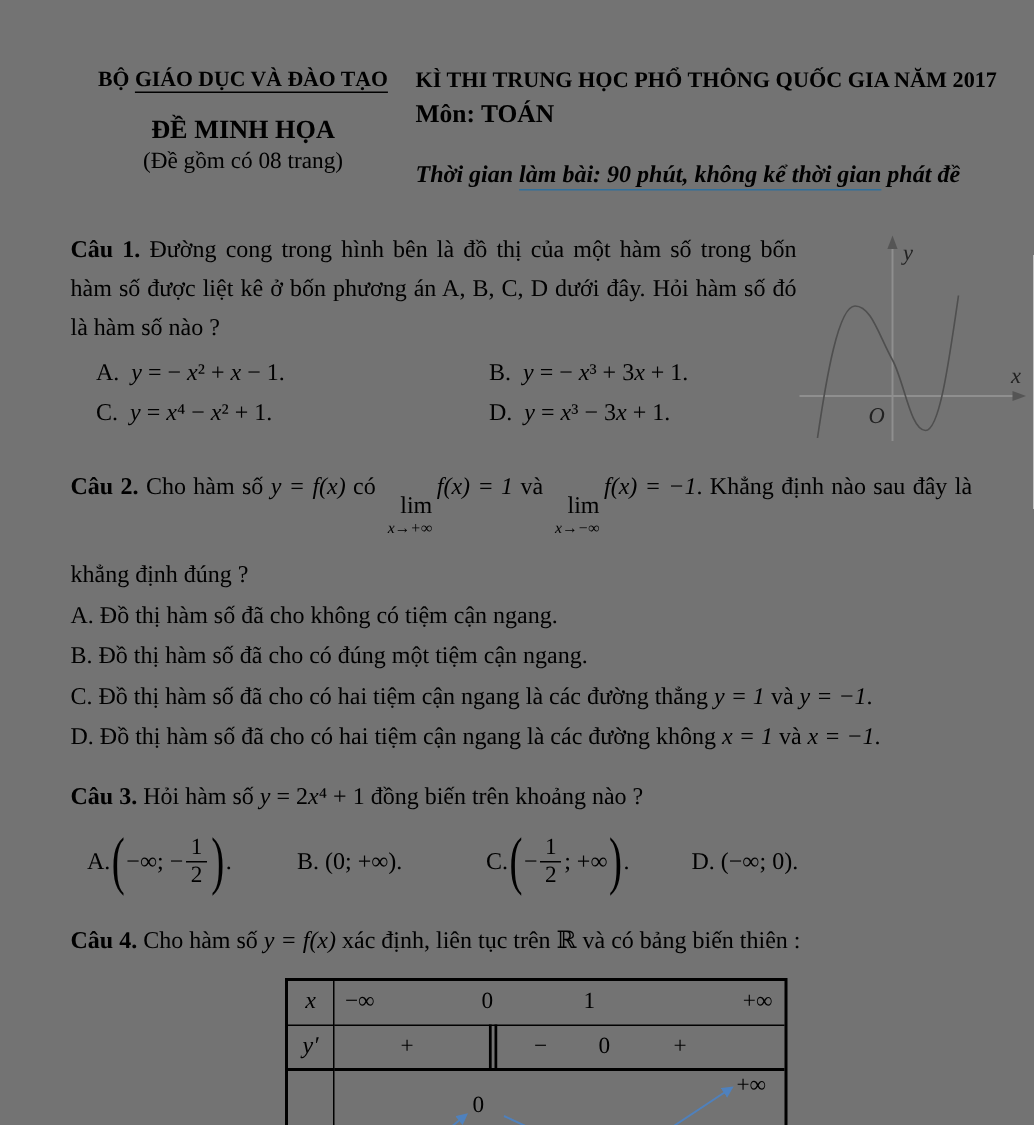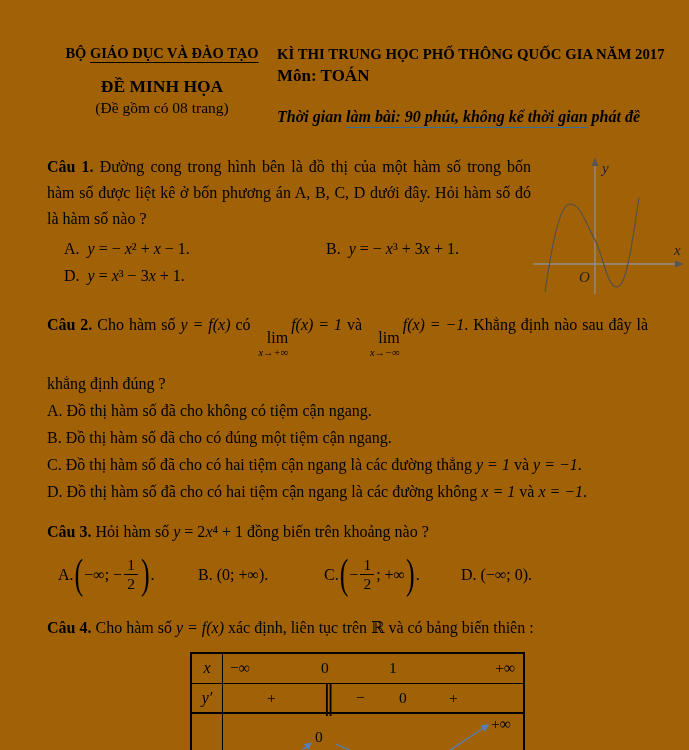--- a/index.html
+++ b/index.html
@@ -1,17 +1,17 @@
 <!DOCTYPE html>
 <html><head>
 <meta charset="utf-8">
 <style>
   html,body{margin:0;padding:0;background:#fff;}
   .page{
-    width:689px;height:750px;overflow:hidden;background:#a16207;color:#000;
+    width:689px;height:750px;overflow:hidden;background:#737373;color:#000;
     font-family:"Liberation Serif","DejaVu Serif",serif;
     font-size:16px;line-height:26px;box-sizing:border-box;
     padding:44px 41px 0 47px;
   }
   .bold{font-weight:bold;}
   .math{font-style:italic;}
 
   
   .header{display:flex;margin-bottom:24px;}
   .header-left{width:230px;text-align:center;flex-shrink:0;}
@@ -84,20 +84,21 @@
       <div class="time"><span>Thời gian </span><span class="time-u">làm bài: 90 phút, không kể thời gian</span><span> phát đề</span></div>
     </div>
   </div>
 
   <div class="q1-wrap">
     <div class="q1-left">
       <p class="para j"><span class="bold">Câu 1. </span><span>Đường cong trong hình bên là đồ thị của một hàm số trong bốn hàm số được liệt kê ở bốn phương án A, B, C, D dưới đây. Hỏi hàm số đó là hàm số nào ?</span></p>
       <div class="q1-options">
         <div class="opt"><span>A.</span>&nbsp;&nbsp;<span><span class="math">y</span><span> = − </span><span class="math">x</span><span>² + </span><span class="math">x</span><span> − 1.</span></span></div>
         <div class="opt"><span>B.</span>&nbsp;&nbsp;<span><span class="math">y</span><span> = − </span><span class="math">x</span><span>³ + 3</span><span class="math">x</span><span> + 1.</span></span></div>
+        <div class="opt"><span>C.</span>&nbsp;&nbsp;<span><span class="math">y</span><span> = </span><span class="math">x</span><span>⁴ − </span><span class="math">x</span><span>² + 1.</span></span></div>
         <div class="opt"><span>D.</span>&nbsp;&nbsp;<span><span class="math">y</span><span> = </span><span class="math">x</span><span>³ − 3</span><span class="math">x</span><span> + 1.</span></span></div>
       </div>
     </div>
     <div class="q1-graph">
       <svg width="162" height="142" viewBox="0 0 162 142">
 
         <line x1="64" y1="6" x2="64" y2="138" stroke="#8f8f8f" stroke-width="1.3"></line>
         <polygon points="60.6,10 64,1 67.4,10" fill="#555"></polygon>
         <line x1="2" y1="108" x2="148" y2="108" stroke="#8f8f8f" stroke-width="1.3"></line>
         <polygon points="144,104.6 153,108 144,111.4" fill="#555"></polygon>

